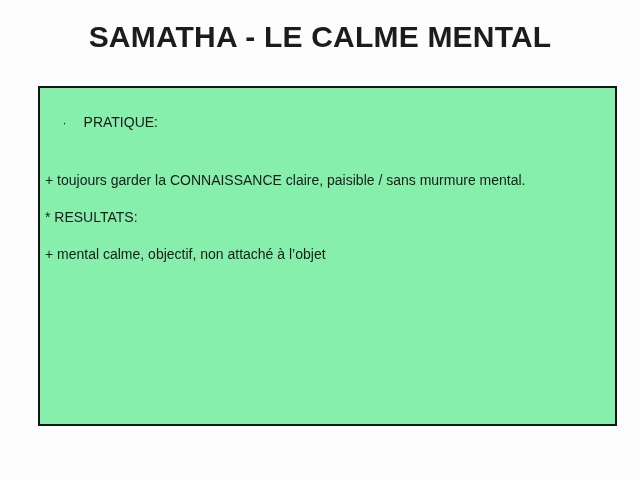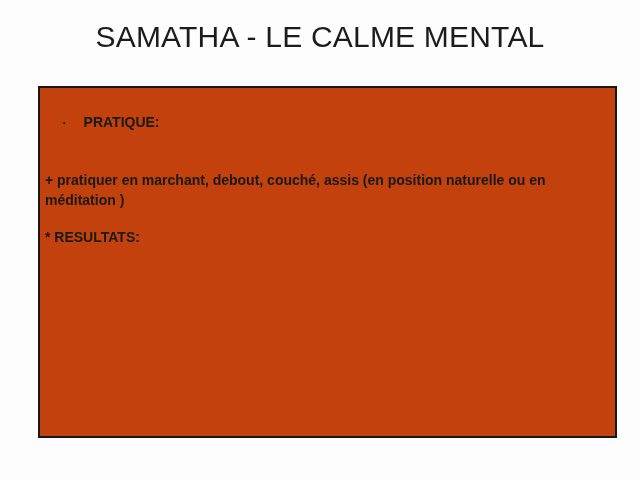--- a/index.html
+++ b/index.html
@@ -11,36 +11,35 @@
     font-family: "Liberation Sans", sans-serif;
     overflow: hidden;
   }
   .slide-title {
     position: absolute;
     top: 20px;
     left: 0;
     width: 100%;
     text-align: center;
     font-size: 30px;
-    font-weight: 400;
+    font-weight: 700;
     color: #1c1c1c;
     margin: 0;
     letter-spacing: 0.2px;
   }
   .content-box {
     position: absolute;
     left: 38px;
     top: 86px;
     width: 570px;
     height: 332px;
     border: 2px solid #161616;
-    background: #c2410c;
-    padding: 4px 0 12px 5px;
+    background: #86efac;
+    padding: 4px 0 0 5px;
     overflow: hidden;
-    font-weight: bold;
   }
   .line {
     margin: 0 0 17px 0;
     font-size: 14px;
     line-height: 20px;
     color: #1a1a1a;
     white-space: pre-wrap;
   }
   .bullet {
     display: inline-block;
@@ -52,17 +51,17 @@
 </style>
 </head>
 <body>
 
 <h1 class="slide-title">SAMATHA - LE CALME MENTAL</h1>
 
 <div class="content-box">
   <p class="line">
     <span class="bullet">·</span><span>PRATIQUE:</span>
   </p>
-  <p class="line">+ pratiquer en marchant, debout, couché, assis (en position naturelle ou en
-méditation )</p>
+  <p class="line">+ toujours garder la CONNAISSANCE claire, paisible / sans murmure mental.</p>
   <p class="line">* RESULTATS:</p>
+  <p class="line">+ mental calme, objectif, non attaché à l’objet</p>
 
 </div>
 
 </body></html>

